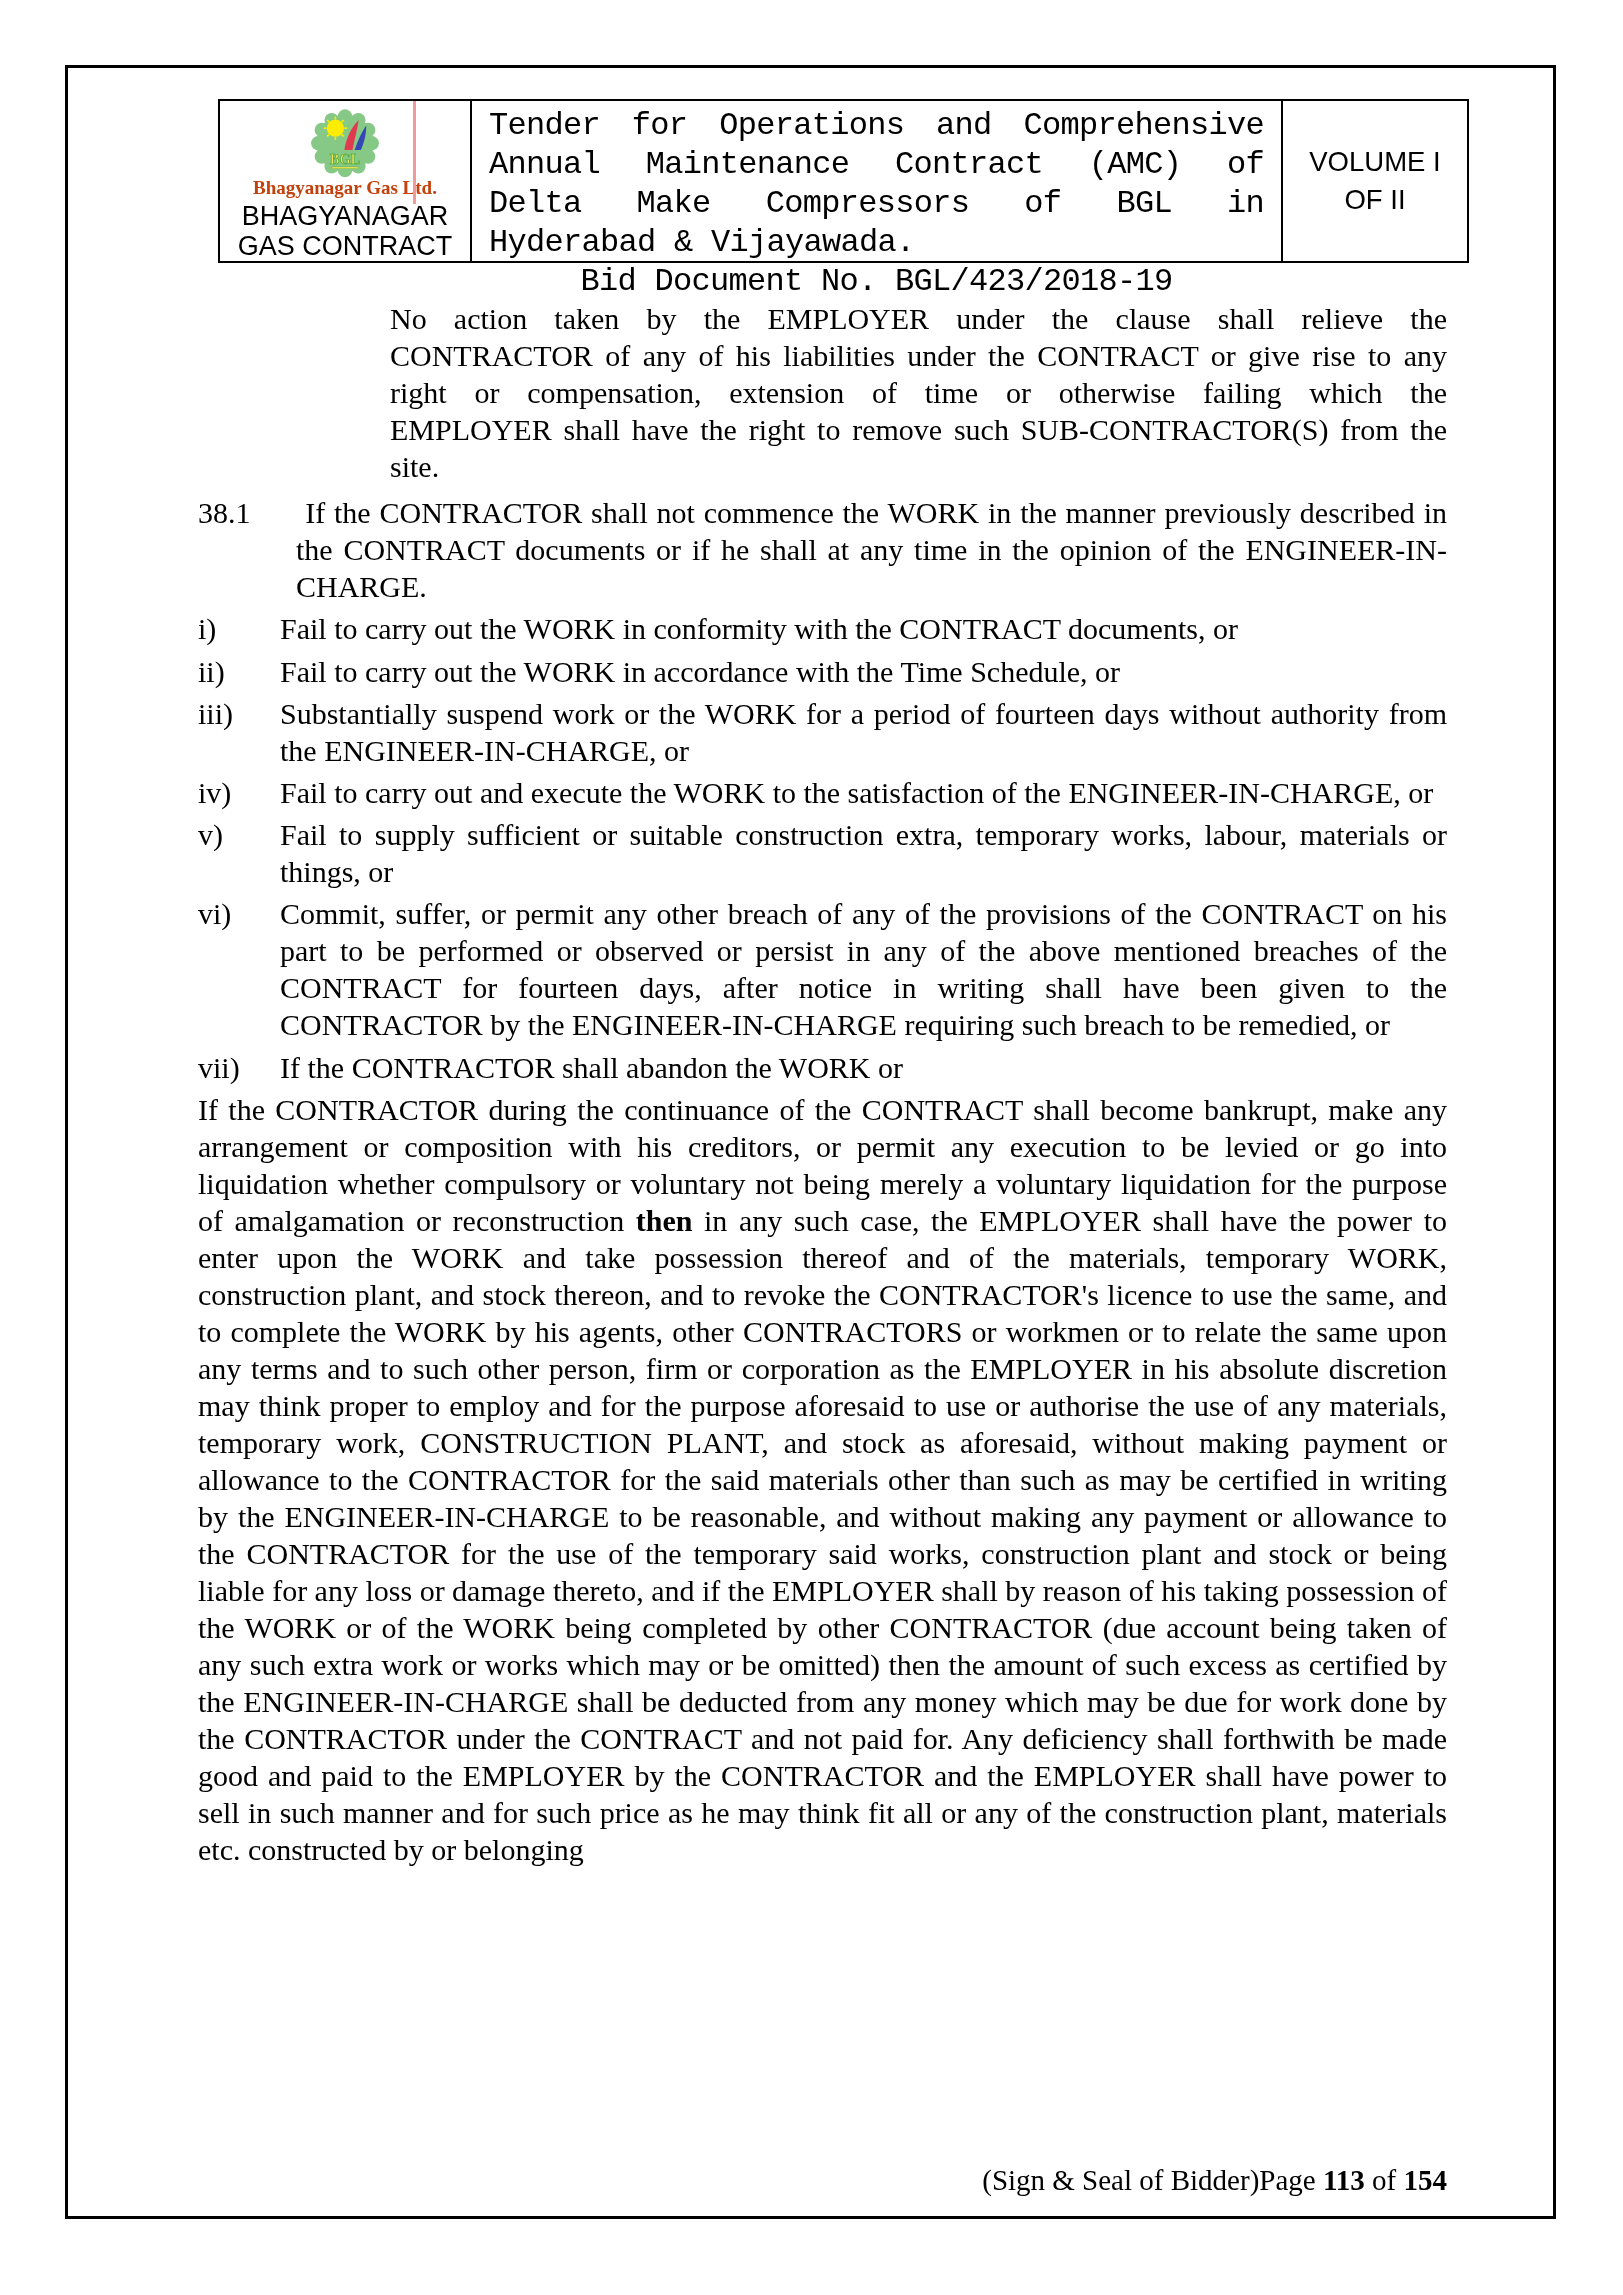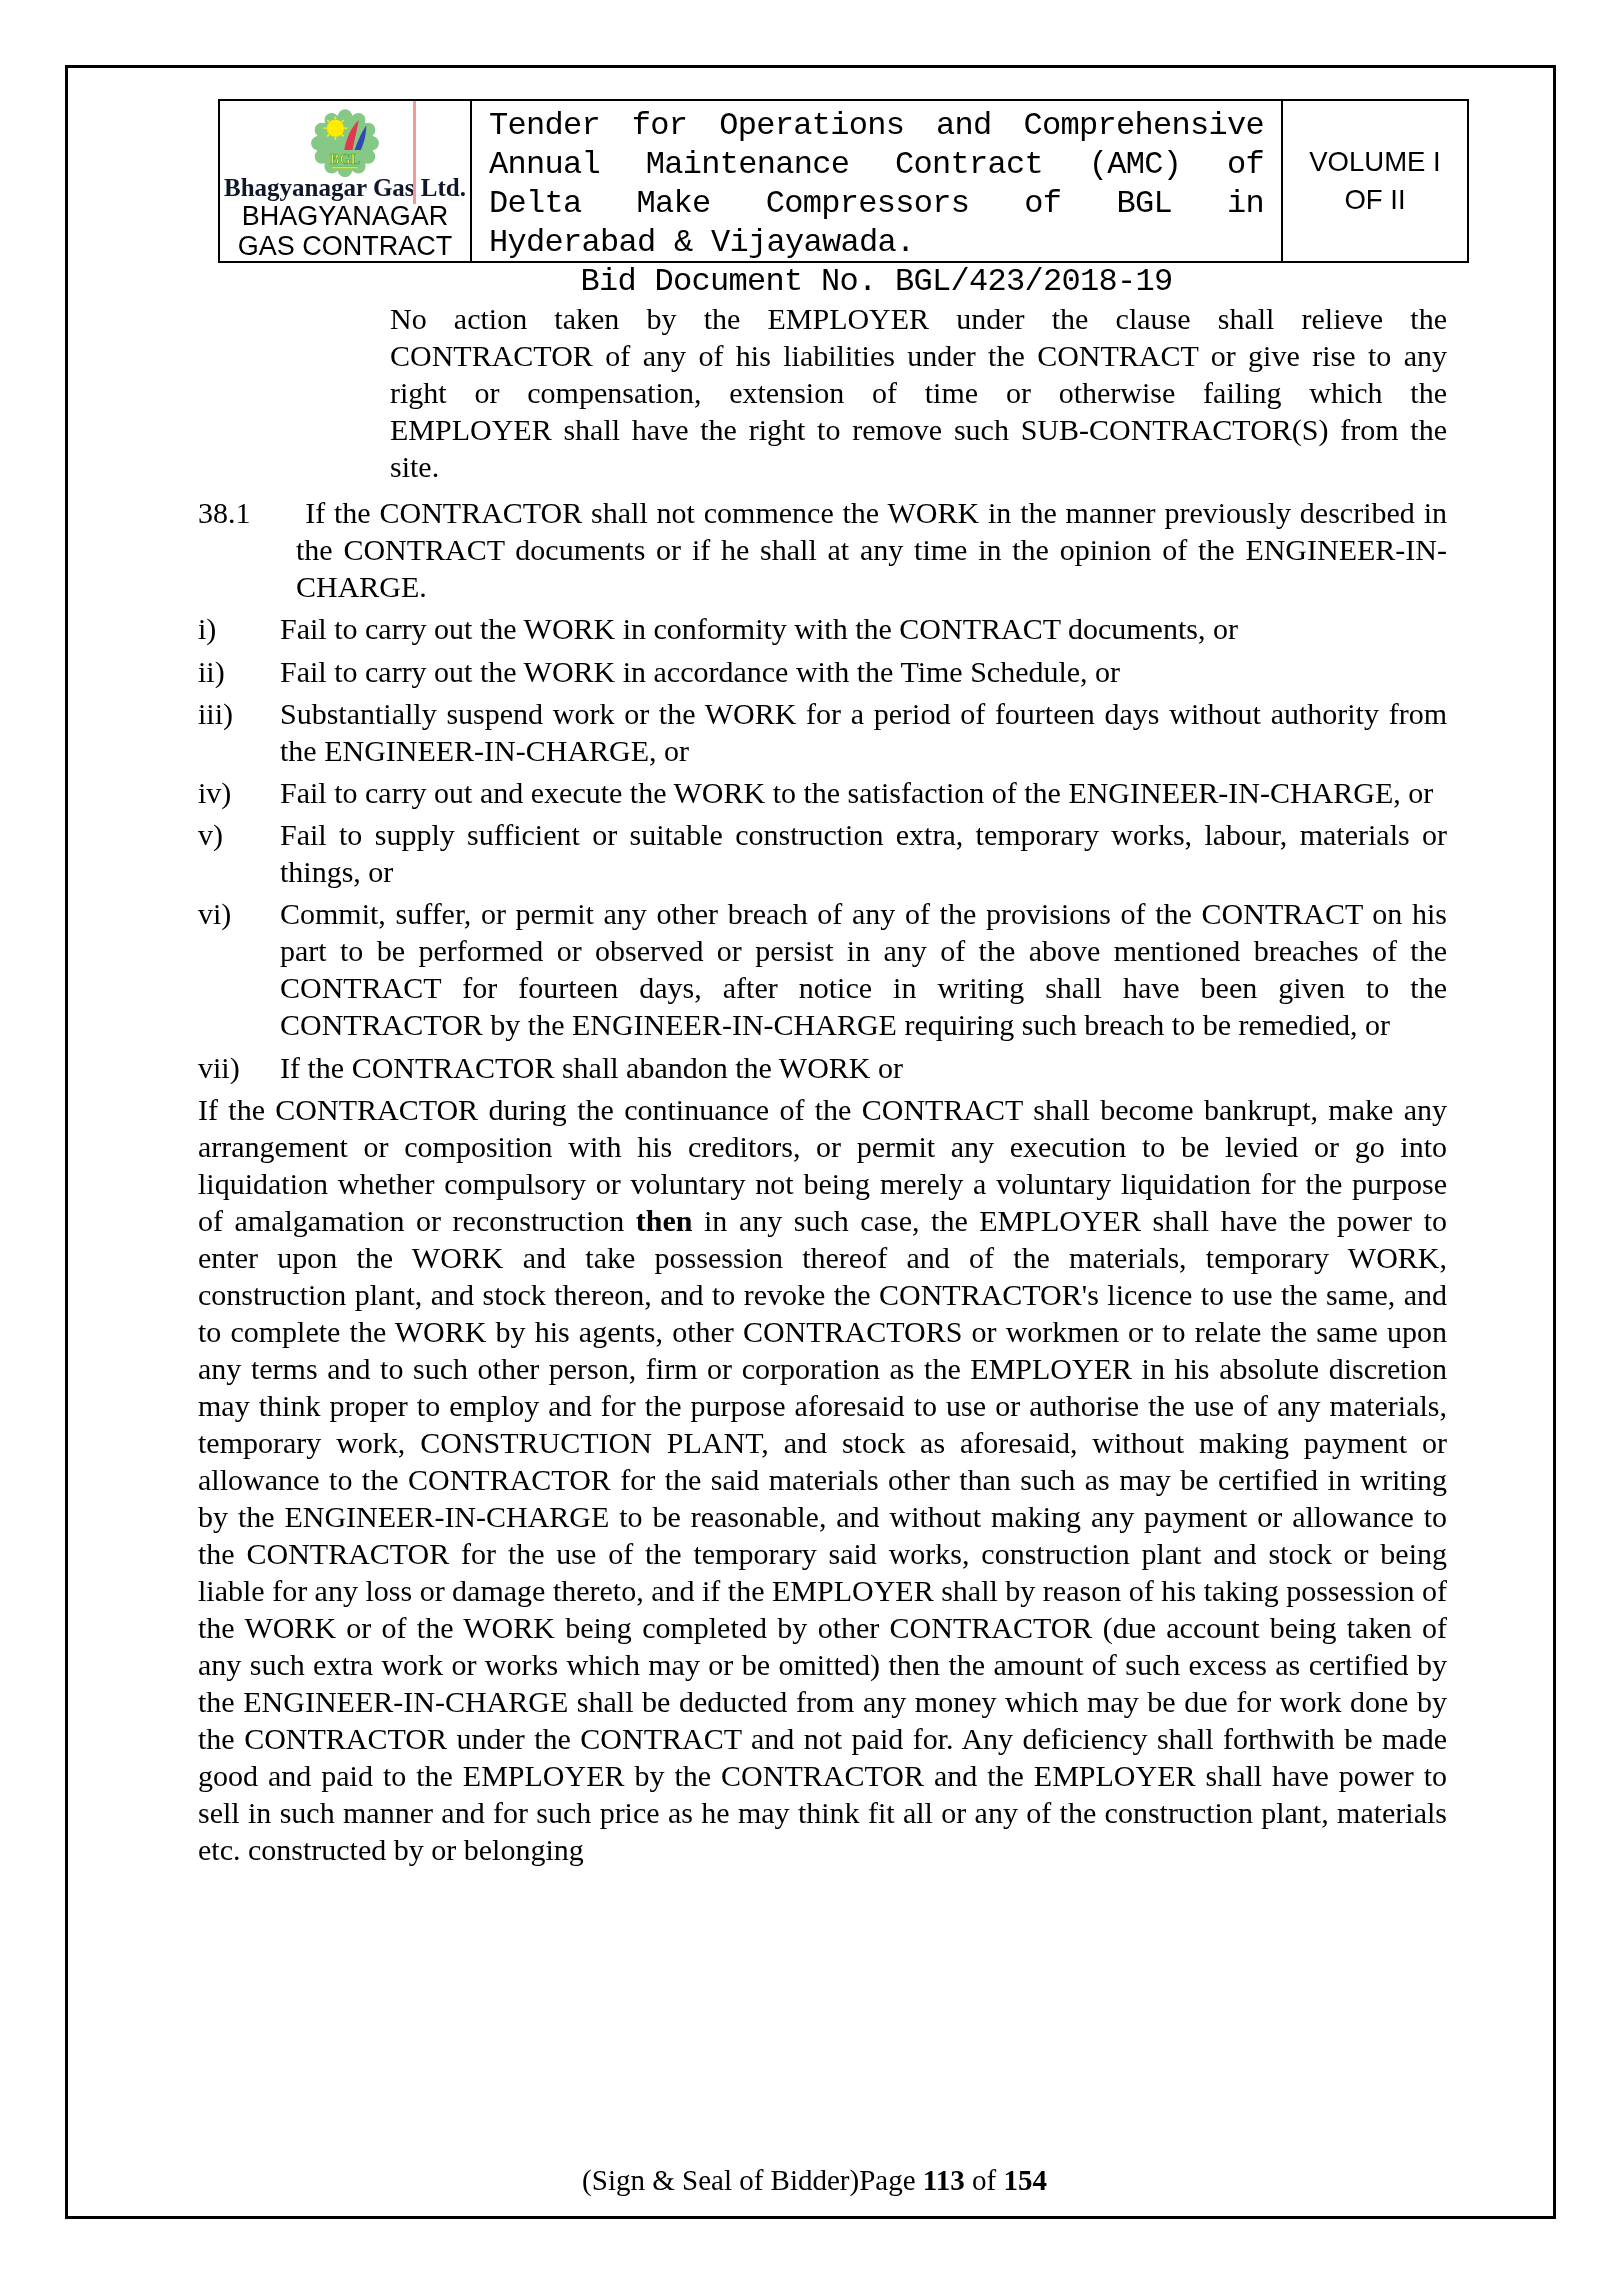--- a/index.html
+++ b/index.html
@@ -30,22 +30,22 @@
     width:252px;flex:0 0 252px;
     border-right:2.6px solid #000;
     position:relative;
     display:flex;flex-direction:column;align-items:center;
     padding-top:7.9px;
   }
   .logo-svg{width:76px;height:73px;display:block;}
   .logo-caption{
     font-family:"Liberation Serif", serif;
     font-weight:bold;
-    font-size:25px;line-height:21px;
-    color:#0f172a;
+    font-size:19px;line-height:21px;
+    color:#c2410c;
     white-space:nowrap;
   }
   .company-name{
     font-family:"Liberation Sans", sans-serif;
     font-size:27px;line-height:30px;
     text-align:center;
     margin-top:2.6px;
     width:236px;
   }
   .pink-line{
@@ -84,23 +84,23 @@
   }
   .row{display:flex;margin:0 0 5.2px 0;}
   .row .lbl{flex:0 0 82px;text-align:left;}
   .row .txt{flex:1 1 auto;text-align:justify;}
   .row-section{font-weight:bold;margin-top:10.5px;margin-bottom:1.3px;}
   .row-section .lbl{flex:0 0 98px;}
   .row-clause .lbl{flex:0 0 98px;}
   .row-clause .txt{text-indent:9.2px;}
   
   .footer{
-    position:absolute;left:190px;top:2163px;
+    position:absolute;left:198px;top:2163px;
     width:1249px;
-    display:flex;justify-content:center;
+    display:flex;justify-content:flex-end;
     font-size:29px;line-height:34px;
   }
   .footer b{font-weight:bold;}
 </style>
 </head>
 <body>
 
 <div class="page">
   <div class="frame"></div>
 

